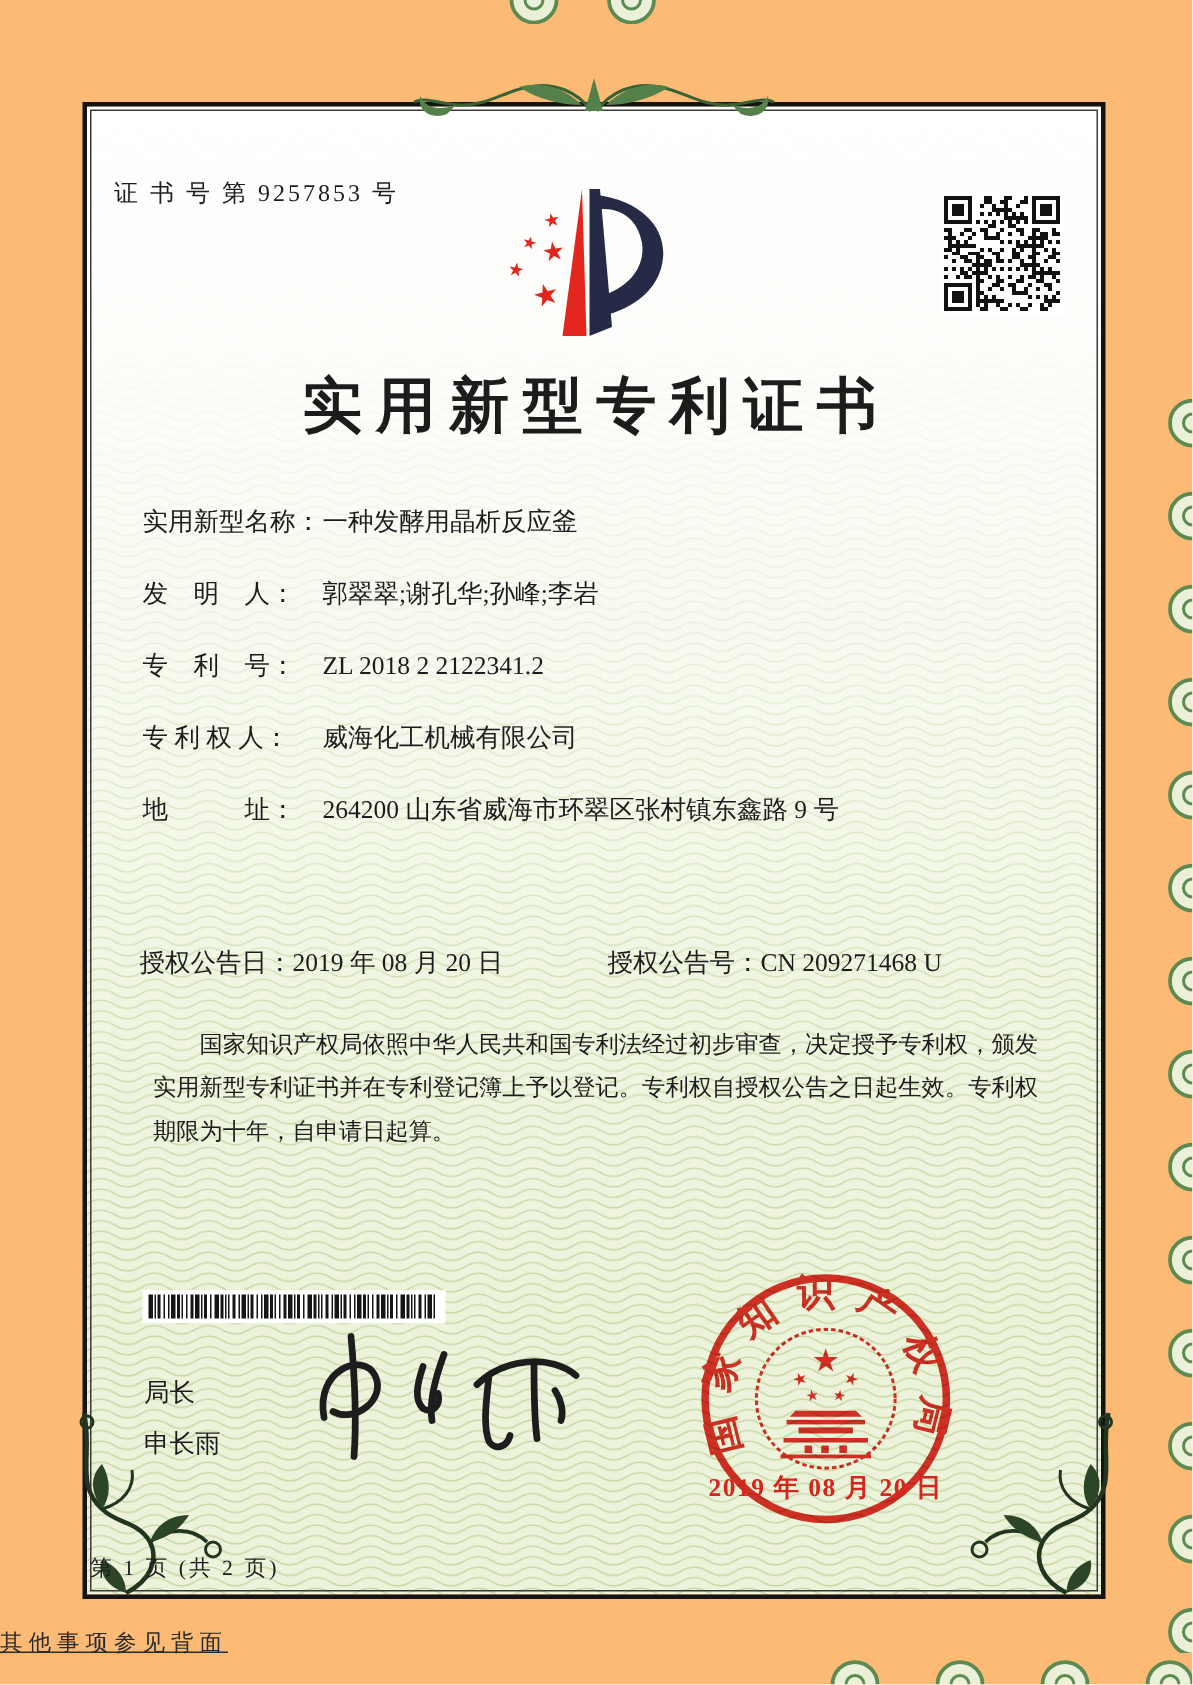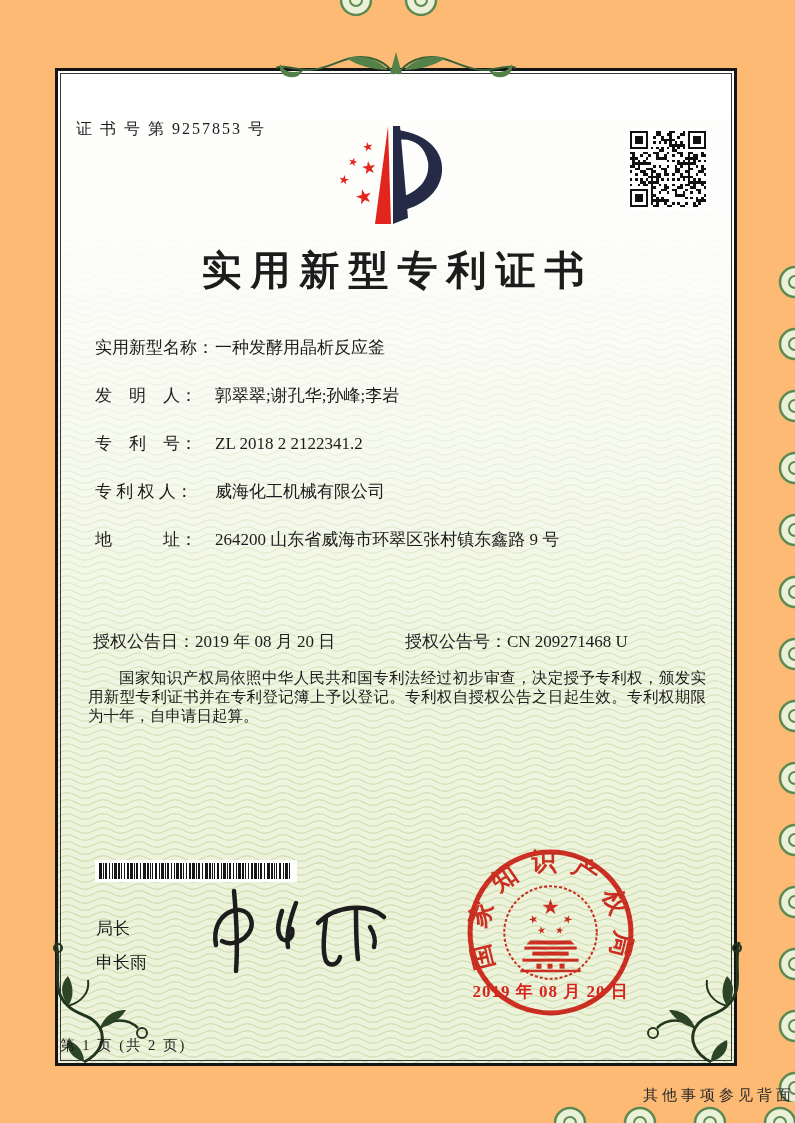--- a/index.html
+++ b/index.html
@@ -23,34 +23,34 @@
   .logo{position:absolute;left:328px;top:120px;z-index:4;}
   .qr{position:absolute;left:627px;top:128px;z-index:4;}
   .title{position:absolute;left:0;right:0;top:243px;text-align:center;font-size:40px;font-weight:bold;
          letter-spacing:9px;z-index:4;}
   .fields{position:absolute;left:95px;top:336px;width:610px;z-index:4;font-size:17px;}
   .field-row{height:24px;margin-bottom:24px;white-space:nowrap;}
   .flabel{display:inline-block;min-width:120px;}
   .grant-row{position:absolute;left:83px;top:630px;width:640px;font-size:17px;z-index:4;white-space:nowrap;margin-left:10px;}
   .grant-no{position:absolute;left:312px;top:0;}
   .paras{position:absolute;left:88px;top:668px;width:618px;z-index:4;}
-  .paras p{margin:0;font-size:15.5px;line-height:19px;text-align:justify;text-indent:31px;}
+  .paras p{margin:14px;font-size:15.5px;line-height:29px;text-align:justify;text-indent:31px;}
   .barcode{position:absolute;left:95px;top:860px;z-index:4;background:#fff;padding:2px 3px;}
   .director-title{position:absolute;left:96px;top:917px;font-size:17px;z-index:4;
          font-family:Liberation Serif, serif;}
   .director-name{position:absolute;left:96px;top:951px;font-size:17px;z-index:4;
          font-family:"Liberation Sans","DejaVu Sans",sans-serif;}
   .signature{position:absolute;left:198px;top:883px;z-index:5;}
   .seal{position:absolute;left:458px;top:840px;z-index:6;mix-blend-mode:multiply;opacity:.93;}
   .seal-date{position:absolute;left:458px;top:980px;width:185px;text-align:center;z-index:7;
          color:#d6251c;font-size:17px;font-weight:bold;letter-spacing:1px;white-space:nowrap;}
   .page-footer{position:absolute;left:60px;right:60px;top:1036px;font-size:14.5px;
          letter-spacing:2px;z-index:4;}
-  .back-note{position:absolute;left:0;right:0;top:1086px;text-align:right;font-size:15px;
-         letter-spacing:4px;color:#2a2a2a;z-index:4;}
+  .back-note{position:absolute;left:0;right:0;top:1086px;text-align:left;font-size:15px;
+         letter-spacing:4px;color:#2a2a2a;z-index:4;text-decoration:underline;}
 </style>
 </head>
 <body>
 
 <div class="page">
 
   <svg class="guilloche" width="676" height="992">
     <defs>
       <pattern id="wave" width="36" height="7" patternUnits="userSpaceOnUse">
         <path d="M0,3.5 Q9,-2 18,3.5 T36,3.5" fill="none" stroke="#c3d6a0" stroke-width="1"></path>

